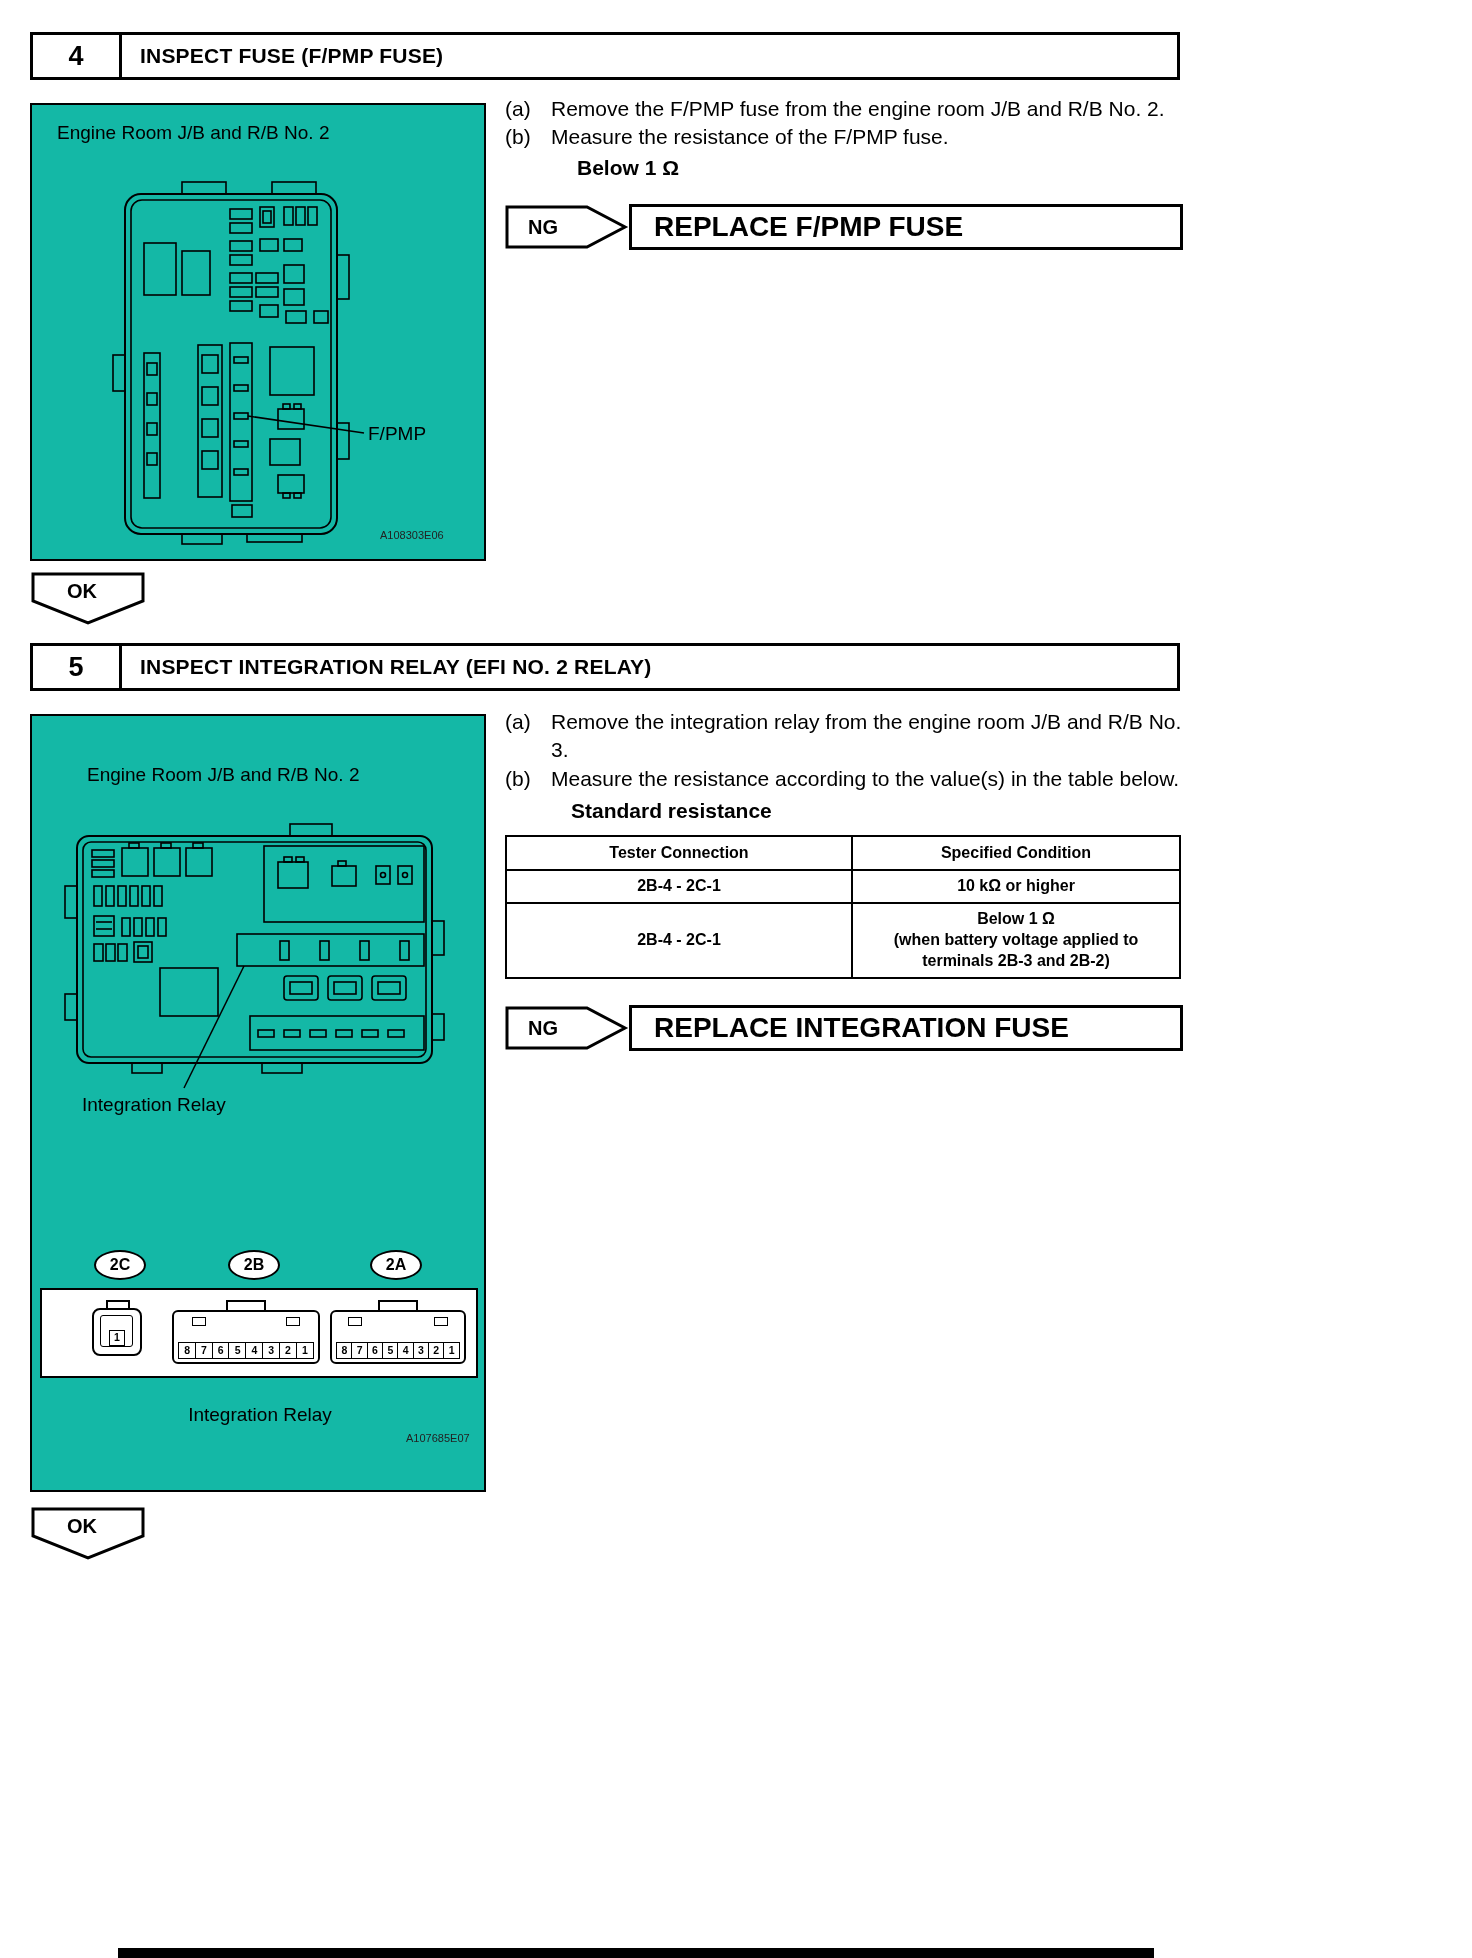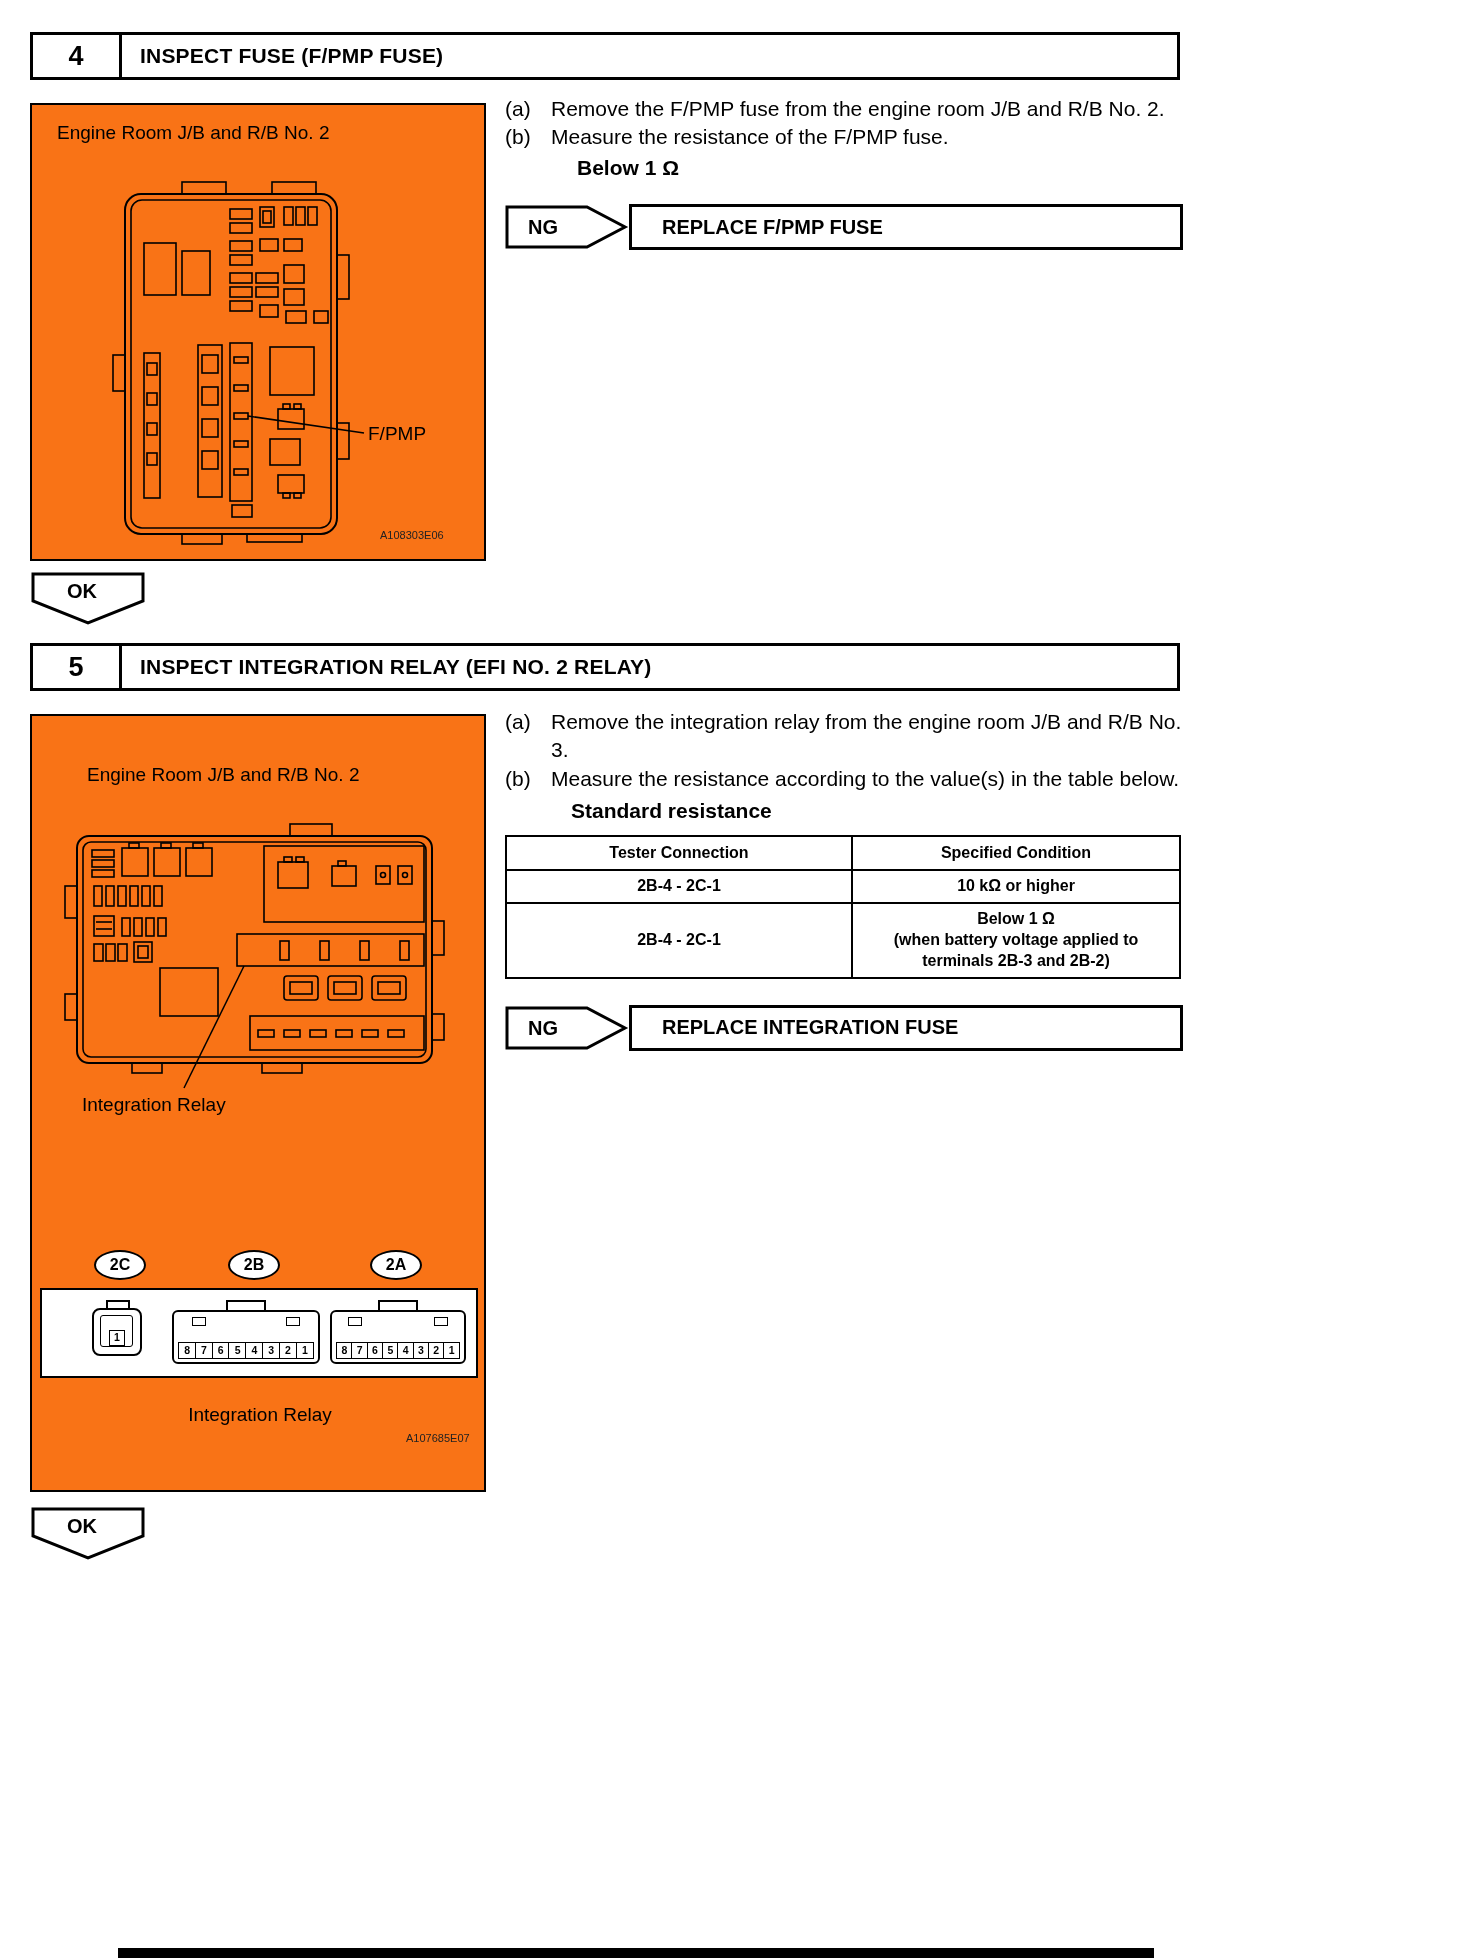--- a/index.html
+++ b/index.html
@@ -9,39 +9,39 @@
   }
   .abs{position:absolute;}
 
   
   .step-header{display:flex;border:3px solid #000;background:#fff;height:48px;box-sizing:border-box;}
   .step-num{width:86px;border-right:3px solid #000;display:flex;align-items:center;justify-content:center;
     font-size:27px;font-weight:bold;}
   .step-title{flex:1;display:flex;align-items:center;padding-left:2px;font-size:21px;font-weight:bold;letter-spacing:.2px;margin-left:16px;}
 
   
-  .figure-box{border:2px solid #000;background:#f97316;box-sizing:border-box;}
+  .figure-box{border:2px solid #000;background:#14b8a6;box-sizing:border-box;}
   .fig-title{font-size:19px;white-space:nowrap;}
   .fig-code{font-size:11px;color:#222;}
   .part-label{font-size:19px;white-space:nowrap;}
 
   
   .instr{font-size:21px;line-height:1.35;}
   .instr-item{display:flex;}
   .instr-marker{width:46px;flex-shrink:0;}
   .instr-text{flex:1;}
   .std-label{font-weight:bold;margin-left:46px;margin-top:2px;}
   .std-value{font-weight:bold;margin-left:72px;margin-top:2px;}
   .std-label5{font-weight:bold;margin-left:66px;margin-top:4px;}
 
   
   .ng-row{display:flex;align-items:center;margin-top:22px;justify-content:space-between;}
   .ng-banner{flex-shrink:0;display:block;}
   .action-box{flex:1;border:3px solid #000;height:46px;box-sizing:border-box;display:flex;align-items:center;
-    padding-left:30px;font-weight:bold;font-size:20px;background:#fff;}
+    padding-left:22px;font-weight:bold;font-size:28px;background:#fff;}
 
   
   .spec-table{border-collapse:collapse;width:676px;margin-top:10px;margin-left:0;background:#fff;}
   .spec-table th,.spec-table td{border:2px solid #000;font-weight:bold;font-size:16px;text-align:center;
     padding:5px 6px;line-height:1.3;}
   .spec-table th{height:22px;}
   .col-conn{width:332px;}
 
   
   .oval{position:absolute;width:52px;height:30px;border:2px solid #000;border-radius:50%;

